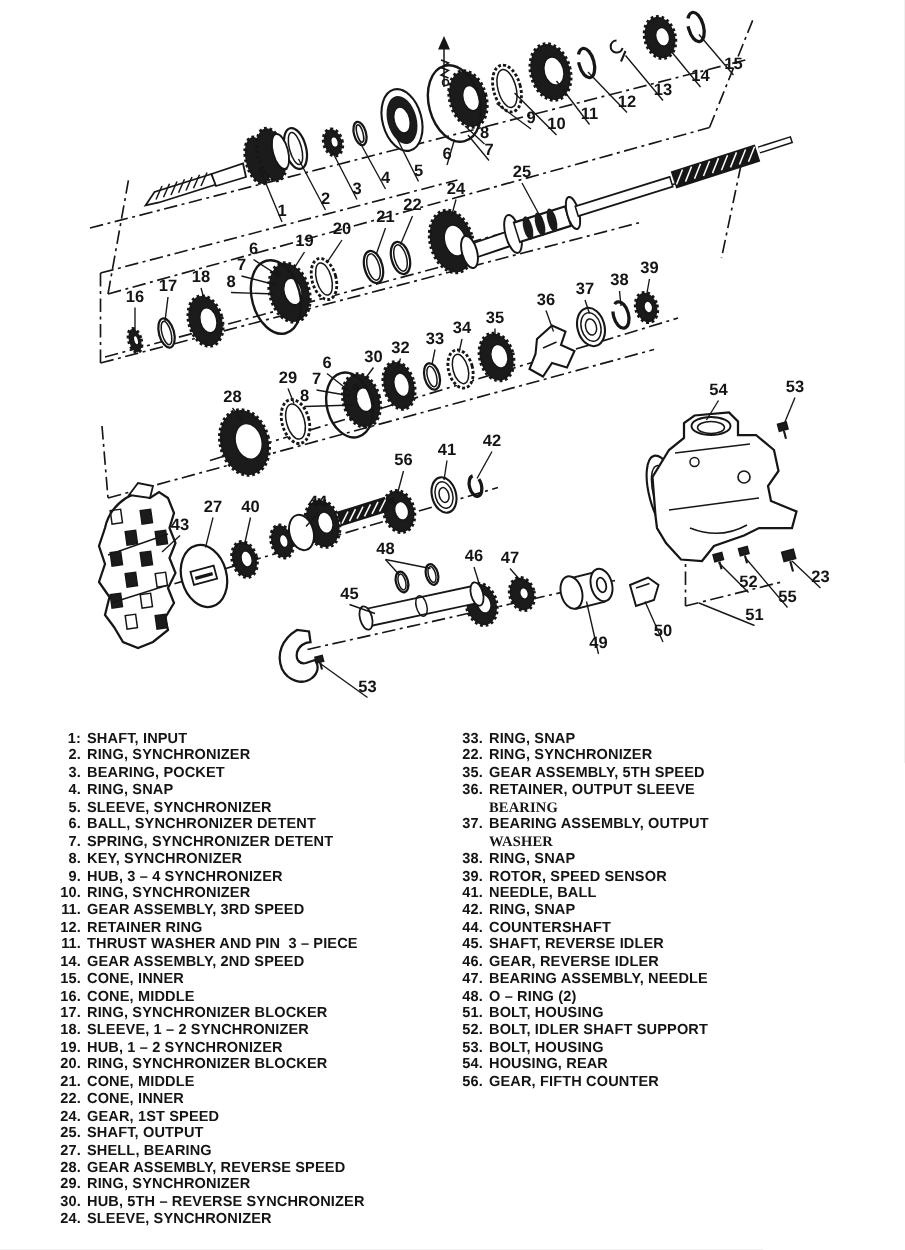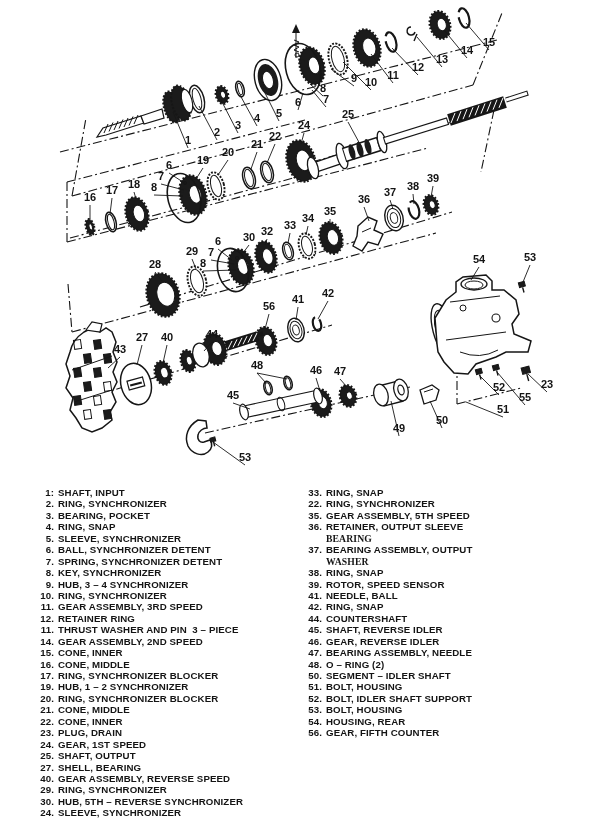--- a/index.html
+++ b/index.html
@@ -514,29 +514,29 @@
         <div class="prow"><span class="pnum">8.</span><span class="pname">KEY, SYNCHRONIZER</span></div>
         <div class="prow"><span class="pnum">9.</span><span class="pname">HUB, 3 – 4 SYNCHRONIZER</span></div>
         <div class="prow"><span class="pnum">10.</span><span class="pname">RING, SYNCHRONIZER</span></div>
         <div class="prow"><span class="pnum">11.</span><span class="pname">GEAR ASSEMBLY, 3RD SPEED</span></div>
         <div class="prow"><span class="pnum">12.</span><span class="pname">RETAINER RING</span></div>
         <div class="prow"><span class="pnum">11.</span><span class="pname">THRUST WASHER AND PIN  3 – PIECE</span></div>
         <div class="prow"><span class="pnum">14.</span><span class="pname">GEAR ASSEMBLY, 2ND SPEED</span></div>
         <div class="prow"><span class="pnum">15.</span><span class="pname">CONE, INNER</span></div>
         <div class="prow"><span class="pnum">16.</span><span class="pname">CONE, MIDDLE</span></div>
         <div class="prow"><span class="pnum">17.</span><span class="pname">RING, SYNCHRONIZER BLOCKER</span></div>
+        <div class="prow"><span class="pnum">18.</span><span class="pname">SLEEVE, 1 – 2 SYNCHRONIZER</span></div>
         <div class="prow"><span class="pnum">19.</span><span class="pname">HUB, 1 – 2 SYNCHRONIZER</span></div>
         <div class="prow"><span class="pnum">20.</span><span class="pname">RING, SYNCHRONIZER BLOCKER</span></div>
         <div class="prow"><span class="pnum">21.</span><span class="pname">CONE, MIDDLE</span></div>
         <div class="prow"><span class="pnum">22.</span><span class="pname">CONE, INNER</span></div>
-        <div class="prow"><span class="pnum">23.</span><span class="pname">PLUG, DRAIN</span></div>
         <div class="prow"><span class="pnum">24.</span><span class="pname">GEAR, 1ST SPEED</span></div>
         <div class="prow"><span class="pnum">25.</span><span class="pname">SHAFT, OUTPUT</span></div>
         <div class="prow"><span class="pnum">27.</span><span class="pname">SHELL, BEARING</span></div>
-        <div class="prow"><span class="pnum">40.</span><span class="pname">GEAR ASSEMBLY, REVERSE SPEED</span></div>
+        <div class="prow"><span class="pnum">28.</span><span class="pname">GEAR ASSEMBLY, REVERSE SPEED</span></div>
         <div class="prow"><span class="pnum">29.</span><span class="pname">RING, SYNCHRONIZER</span></div>
         <div class="prow"><span class="pnum">30.</span><span class="pname">HUB, 5TH – REVERSE SYNCHRONIZER</span></div>
         <div class="prow"><span class="pnum">24.</span><span class="pname">SLEEVE, SYNCHRONIZER</span></div>
       </div>
     <div class="col col-right" id="col-right">
         <div class="prow"><span class="pnum">33.</span><span class="pname">RING, SNAP</span></div>
         <div class="prow"><span class="pnum">22.</span><span class="pname">RING, SYNCHRONIZER</span></div>
         <div class="prow"><span class="pnum">35.</span><span class="pname">GEAR ASSEMBLY, 5TH SPEED</span></div>
         <div class="prow"><span class="pnum">36.</span><span class="pname">RETAINER, OUTPUT SLEEVE</span></div>
         <div class="prow pcont">BEARING</div>
@@ -544,21 +544,20 @@
         <div class="prow pcont">WASHER</div>
         <div class="prow"><span class="pnum">38.</span><span class="pname">RING, SNAP</span></div>
         <div class="prow"><span class="pnum">39.</span><span class="pname">ROTOR, SPEED SENSOR</span></div>
         <div class="prow"><span class="pnum">41.</span><span class="pname">NEEDLE, BALL</span></div>
         <div class="prow"><span class="pnum">42.</span><span class="pname">RING, SNAP</span></div>
         <div class="prow"><span class="pnum">44.</span><span class="pname">COUNTERSHAFT</span></div>
         <div class="prow"><span class="pnum">45.</span><span class="pname">SHAFT, REVERSE IDLER</span></div>
         <div class="prow"><span class="pnum">46.</span><span class="pname">GEAR, REVERSE IDLER</span></div>
         <div class="prow"><span class="pnum">47.</span><span class="pname">BEARING ASSEMBLY, NEEDLE</span></div>
         <div class="prow"><span class="pnum">48.</span><span class="pname">O – RING (2)</span></div>
-        <div class="prow"><span class="pnum">50.</span><span class="pname">SEGMENT – IDLER SHAFT</span></div>
         <div class="prow"><span class="pnum">51.</span><span class="pname">BOLT, HOUSING</span></div>
         <div class="prow"><span class="pnum">52.</span><span class="pname">BOLT, IDLER SHAFT SUPPORT</span></div>
         <div class="prow"><span class="pnum">53.</span><span class="pname">BOLT, HOUSING</span></div>
         <div class="prow"><span class="pnum">54.</span><span class="pname">HOUSING, REAR</span></div>
         <div class="prow"><span class="pnum">56.</span><span class="pname">GEAR, FIFTH COUNTER</span></div>
       </div>
   </div>
 </div>
 
 </body></html>

